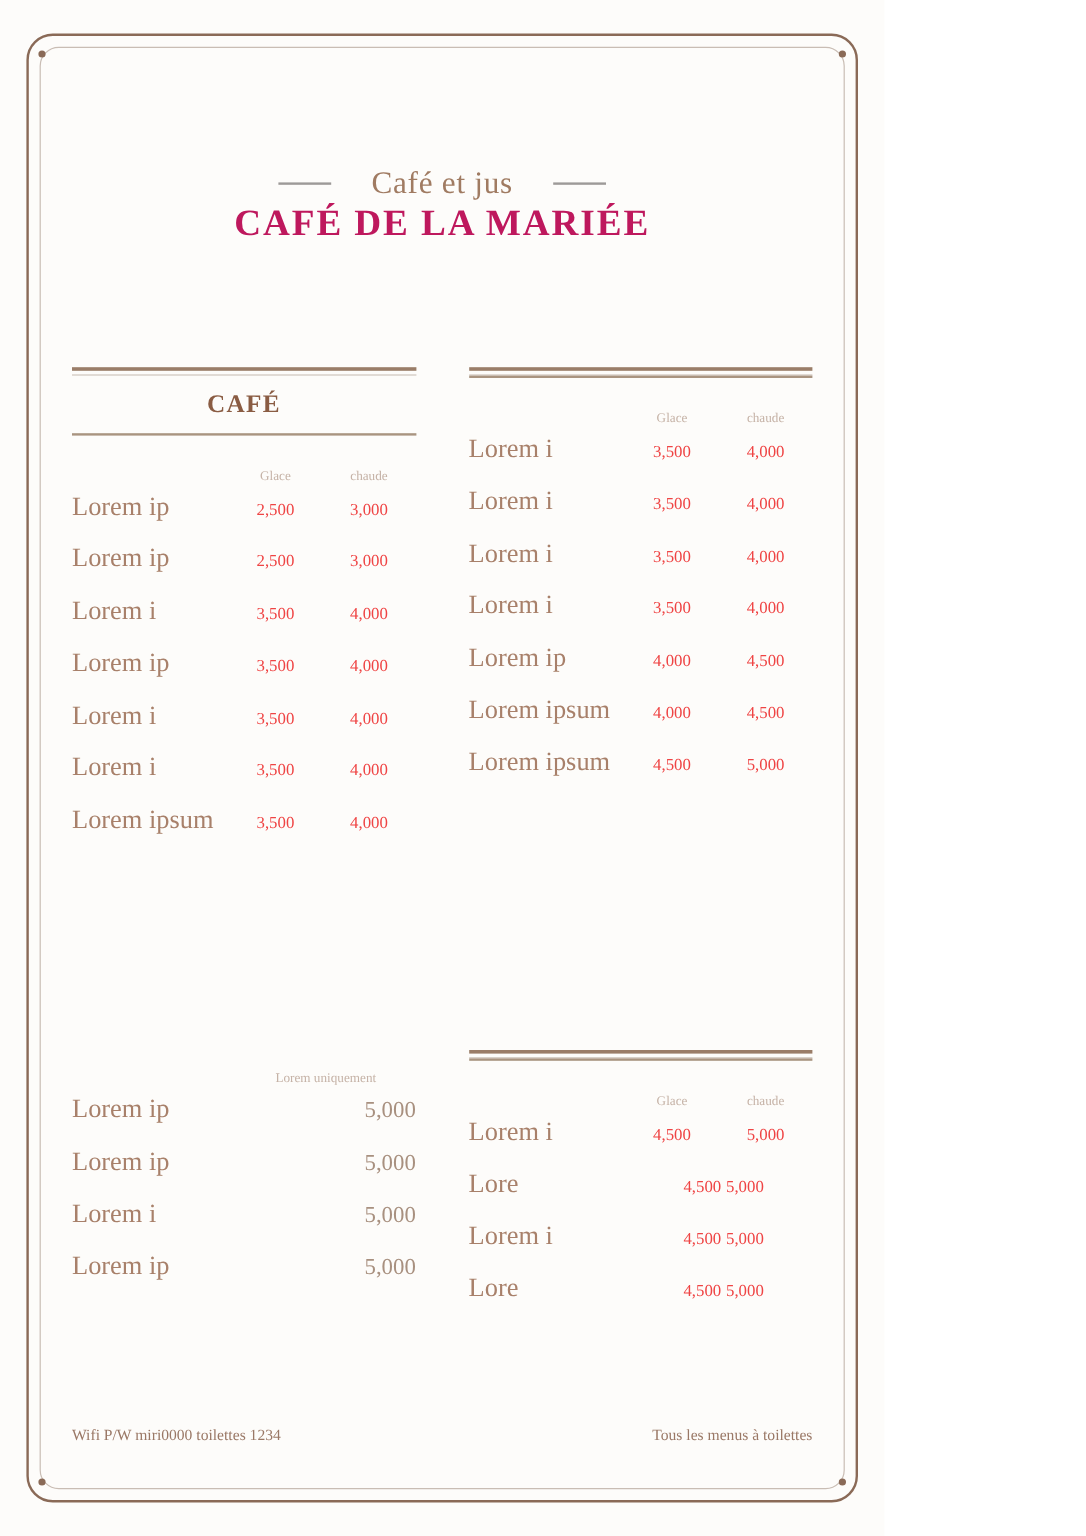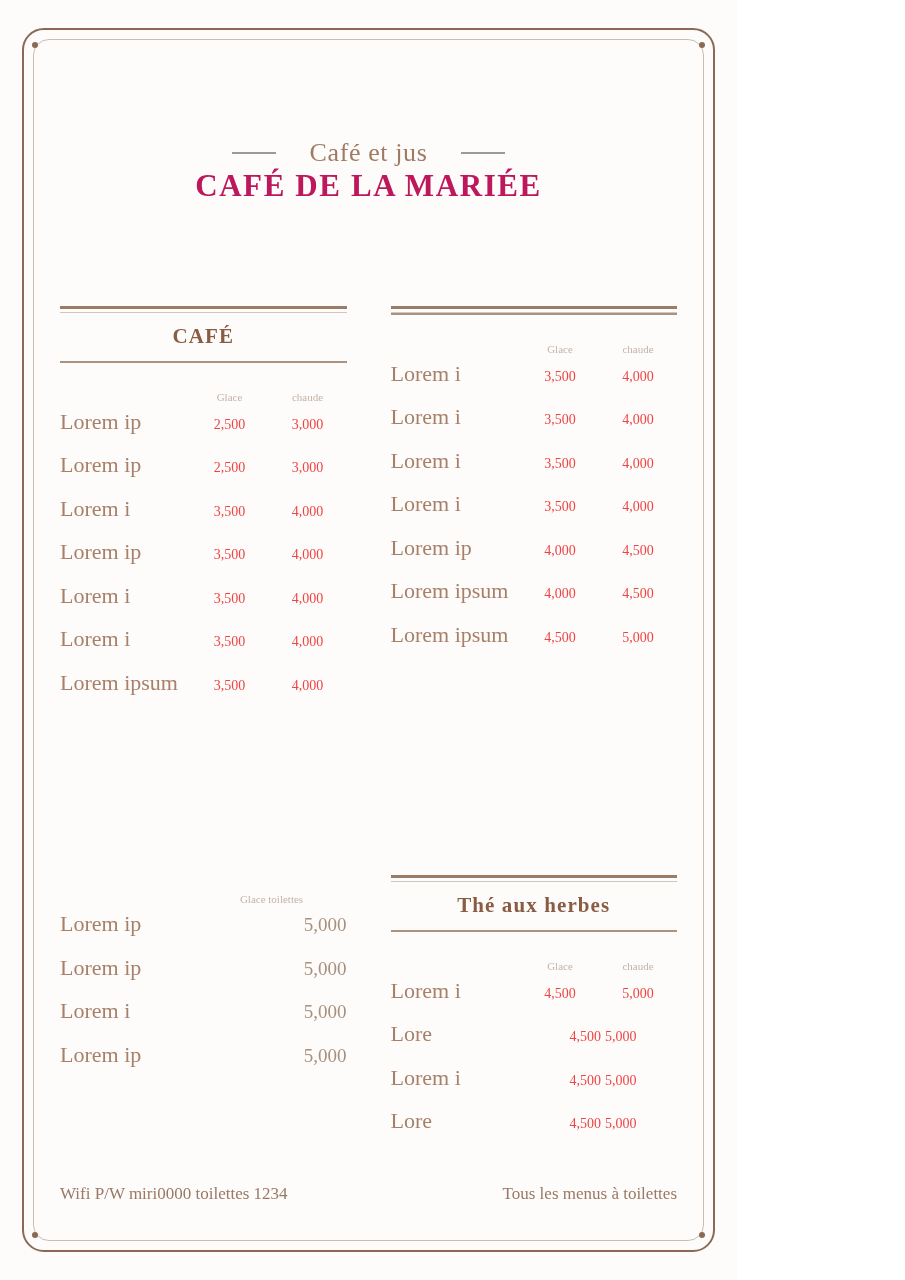--- a/index.html
+++ b/index.html
@@ -184,21 +184,21 @@
 
   
   .footer {
     position: absolute;
     left: 0;
     right: 0;
     bottom: 16px;
     display: flex;
     justify-content: space-between;
     align-items: flex-end;
-    font-size: 17px;
+    font-size: 13px;
     color: #9a7866;
   }
 </style>
 </head>
 <body>
 
 <div class="page">
 
   <div class="frame-outer"></div>
   <div class="frame-inner"></div>
@@ -317,21 +317,21 @@
             <div class="price">5,000</div>
           </div>
         </div>
       </div>
 
       <div class="block-spacer"></div>
       <div class="block-spacer"></div>
 
       <div>
         <div class="col-labels one">
-          <div class="lab lab-single">Glace toilettes</div>
+          <div class="lab lab-single">Lorem uniquement</div>
         </div>
         <div class="rows">
           <div class="row one">
             <div class="item">Lorem ip</div>
             <div class="price-single">5,000</div>
           </div>
           <div class="row one">
             <div class="item">Lorem ip</div>
             <div class="price-single">5,000</div>
           </div>
@@ -343,21 +343,20 @@
             <div class="item">Lorem ip</div>
             <div class="price-single">5,000</div>
           </div>
         </div>
       </div>
 
       <div>
         <div class="section-head">
           <div class="rule-top-thick"></div>
           <div class="rule-top-thin"></div>
-          <div class="section-title">Thé aux herbes</div>
           <div class="rule-bottom"></div>
         </div>
         <div class="col-labels two">
           <div class="lab lab-a">Glace</div>
           <div class="lab lab-b">chaude</div>
         </div>
         <div class="rows">
           <div class="row two">
             <div class="item">Lorem i</div>
             <div class="price">4,500</div>

